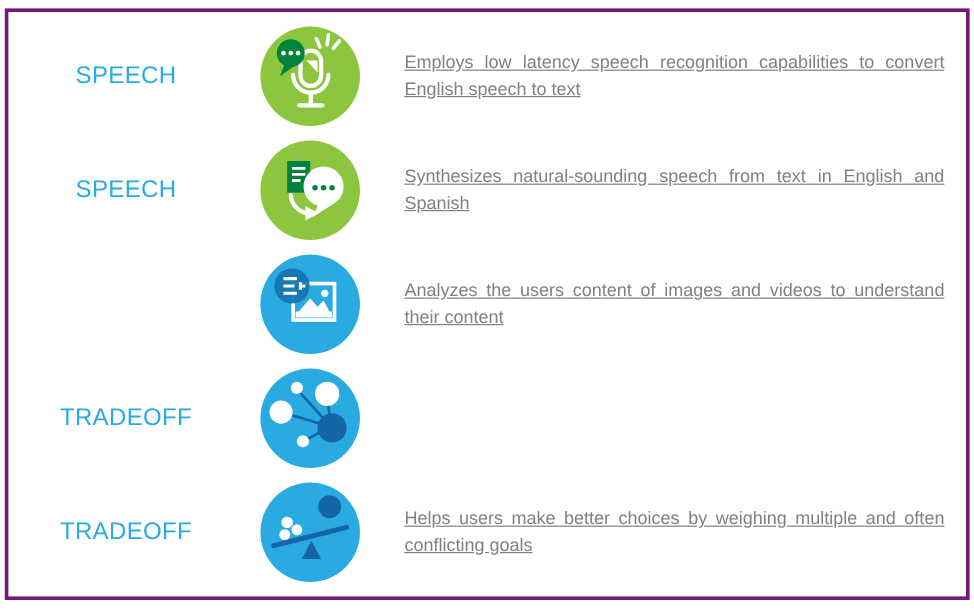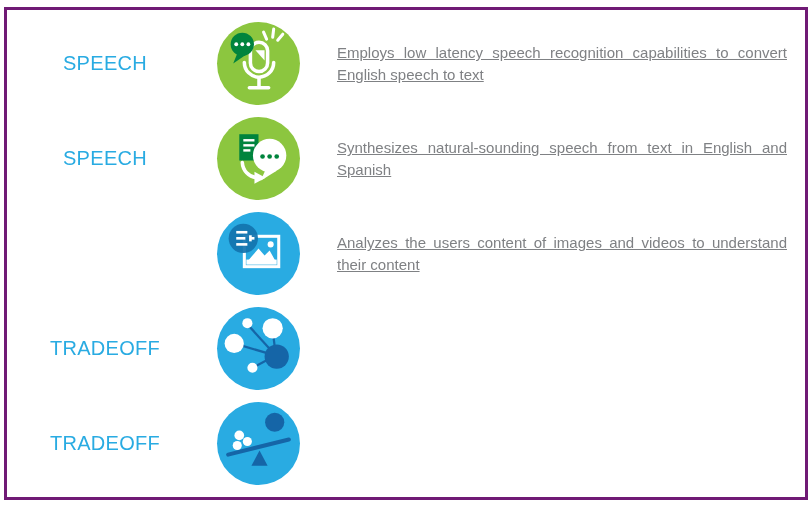--- a/index.html
+++ b/index.html
@@ -185,16 +185,17 @@
         <svg viewBox="0 0 84 84" aria-hidden="true">
           <circle cx="42" cy="42" r="41" fill="#29ABE2"></circle>
           <line x1="12" y1="53" x2="72" y2="38" stroke="#1565A7" stroke-width="4" stroke-linecap="round"></line>
           <polygon points="35,64 51,64 43,49" fill="#1565A7"></polygon>
           <circle cx="23" cy="34" r="4.8" fill="#FFFFFF"></circle>
           <circle cx="31" cy="40" r="4.5" fill="#FFFFFF"></circle>
           <circle cx="21" cy="44" r="4.5" fill="#FFFFFF"></circle>
           <circle cx="58" cy="21" r="9.5" fill="#1565A7"></circle>
         </svg>
       </div>
+      <div class="desccol">Helps users make better choices by weighing multiple and often conflicting goals</div>
     </div>
 
   </div>
 </div>
 
 </body></html>

